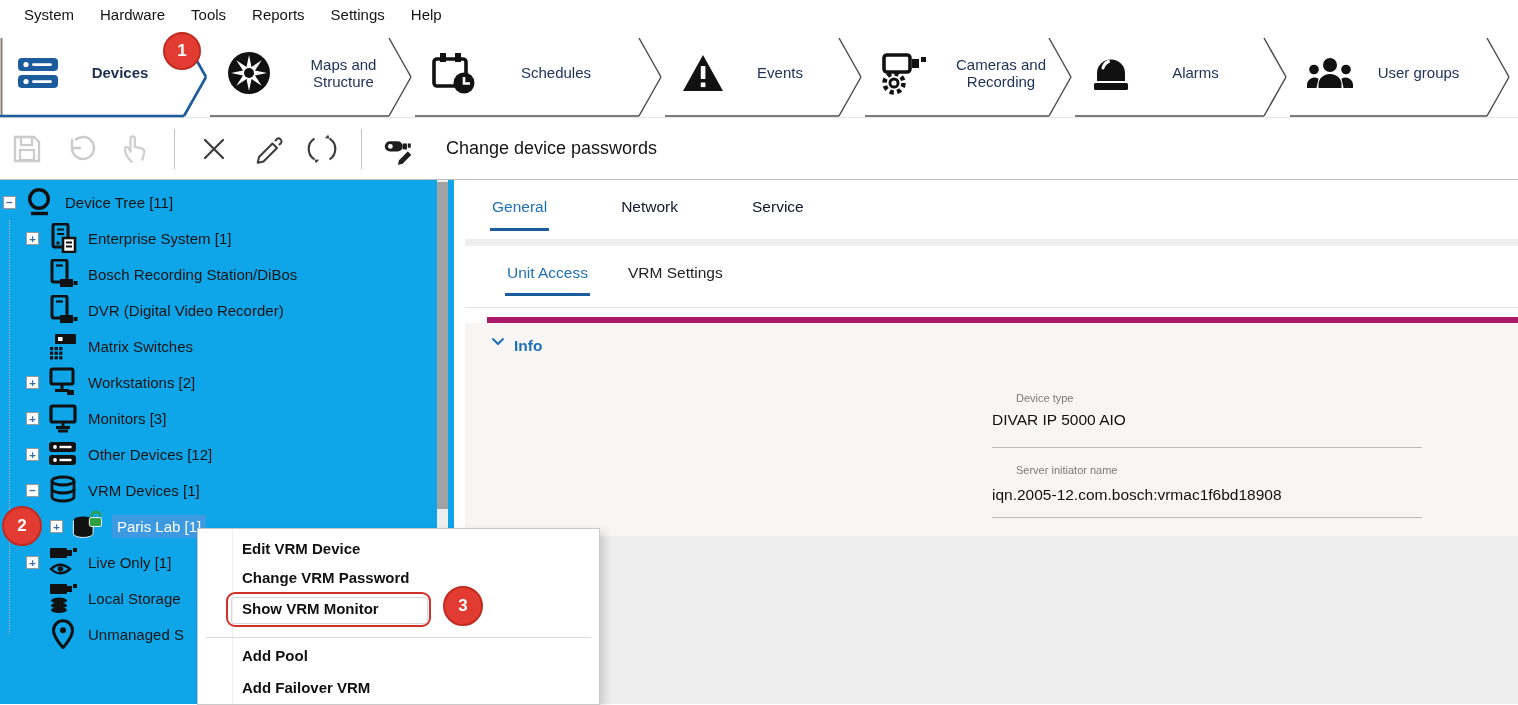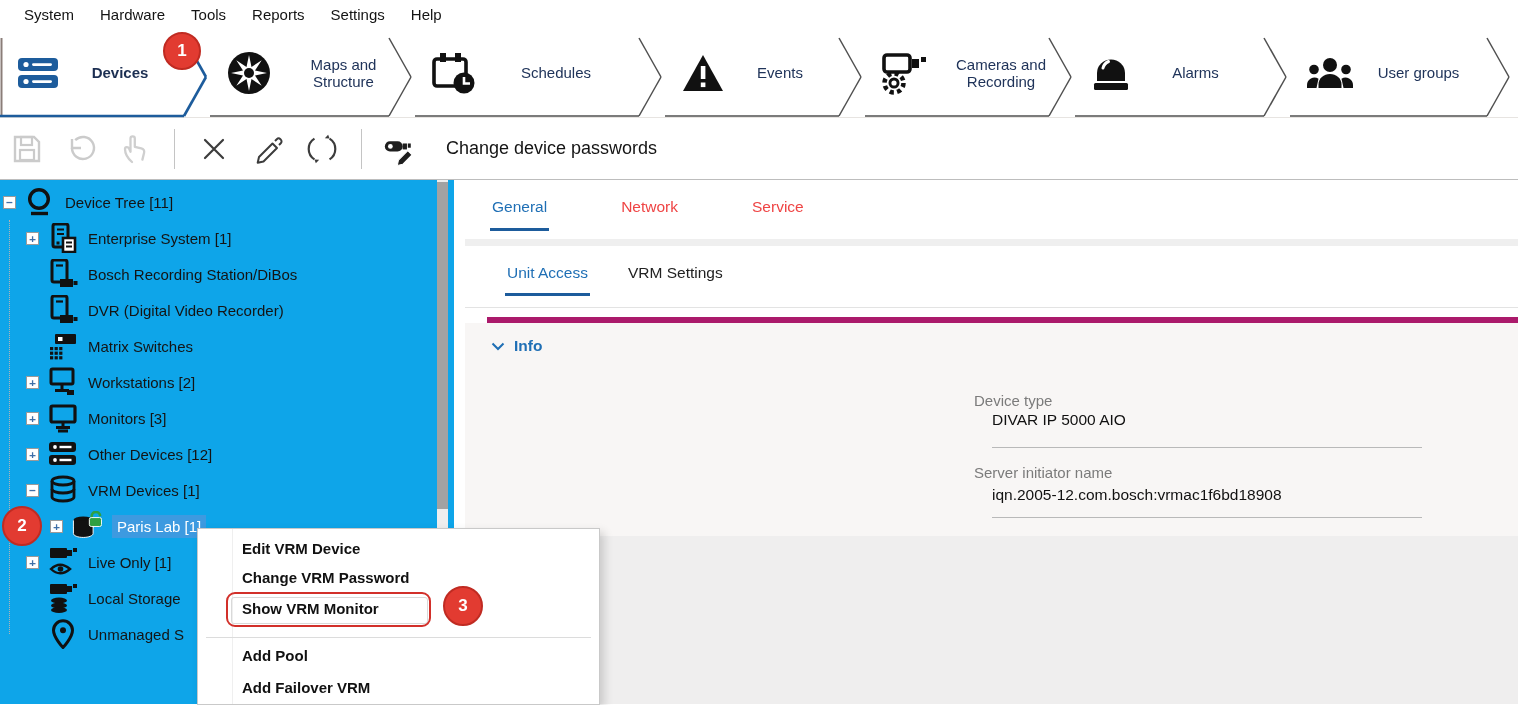--- a/index.html
+++ b/index.html
@@ -43,33 +43,33 @@
   .nicon{width:30px;height:30px;margin-right:10px;flex:none;display:flex;align-items:center;justify-content:center}
   .nlabel{font-size:15px;white-space:nowrap}
   .trow.selected .nlabel{background:var(--sel);color:#fff;padding:3px 5px}
 
   .vscrolltrack{position:absolute;left:437px;top:0;width:11px;height:524px;background:#eeeeee}
   .vscrollthumb{position:absolute;left:0;top:2px;width:11px;height:327px;background:#a2a2a2}
 
   
   .mainpanel{margin-left:11px;flex:1;position:relative;background:#fff;overflow:hidden}
   .mp-tabs{position:absolute;left:25px;top:12px;display:flex;gap:70px;font-size:15.5px}
-  .mp-tab{padding:6px 2px 12px;color:#ef4444}
+  .mp-tab{padding:6px 2px 12px;color:#0f172a}
   .mp-tab.active{color:var(--link);border-bottom:3px solid var(--accent)}
   .band{position:absolute;top:59px;left:0;right:0;height:7px;background:#efefef}
   .subtabs{position:absolute;left:40px;top:78px;display:flex;gap:36px;font-size:15.5px}
   .subtab{padding:6px 2px 11px;color:#222}
   .subtab.active{color:var(--link);border-bottom:3px solid var(--accent)}
   .substrip-line{position:absolute;top:127px;left:0;right:0;height:1px;background:#e3e3e3}
   .magenta{position:absolute;left:22px;right:0;top:137px;height:6px;background:var(--magenta)}
   .content-bg{position:absolute;left:0;right:0;top:143px;height:213px;background:#f8f6f5}
   .lower-bg{position:absolute;left:0;right:0;top:356px;bottom:0;background:#efeeee}
-  .info-head{position:absolute;left:26px;top:157px;display:flex;align-items:center;gap:9px;
+  .info-head{position:absolute;left:26px;top:157px;display:flex;gap:9px;
              color:var(--link);font-weight:bold;font-size:15.5px;cursor:default}
-  .f-label{position:absolute;left:509px;font-size:15px;color:#7b7b7b;white-space:nowrap}
+  .f-label{position:absolute;left:551px;font-size:11px;color:#7b7b7b;white-space:nowrap}
   .f-value{position:absolute;left:527px;font-size:15.5px;color:#111;white-space:nowrap}
   .f-line{position:absolute;left:527px;width:430px;height:1px;background:#b9b9b9}
 
   
   .ctxmenu{position:absolute;left:197px;top:528px;width:403px;height:177px;background:#fff;
            border:1px solid #c9c9c9;box-shadow:4px 4px 9px rgba(0,0,0,.16);z-index:40}
   .gutterline{position:absolute;left:34px;top:0;bottom:0;width:1px;background:#efefef}
   .citem{position:absolute;left:44px;height:22px;line-height:22px;font-size:15px;font-weight:bold;
          color:#111;white-space:nowrap}
   .csep{position:absolute;left:8px;right:8px;top:108px;height:1px;background:#dcdcdc}

